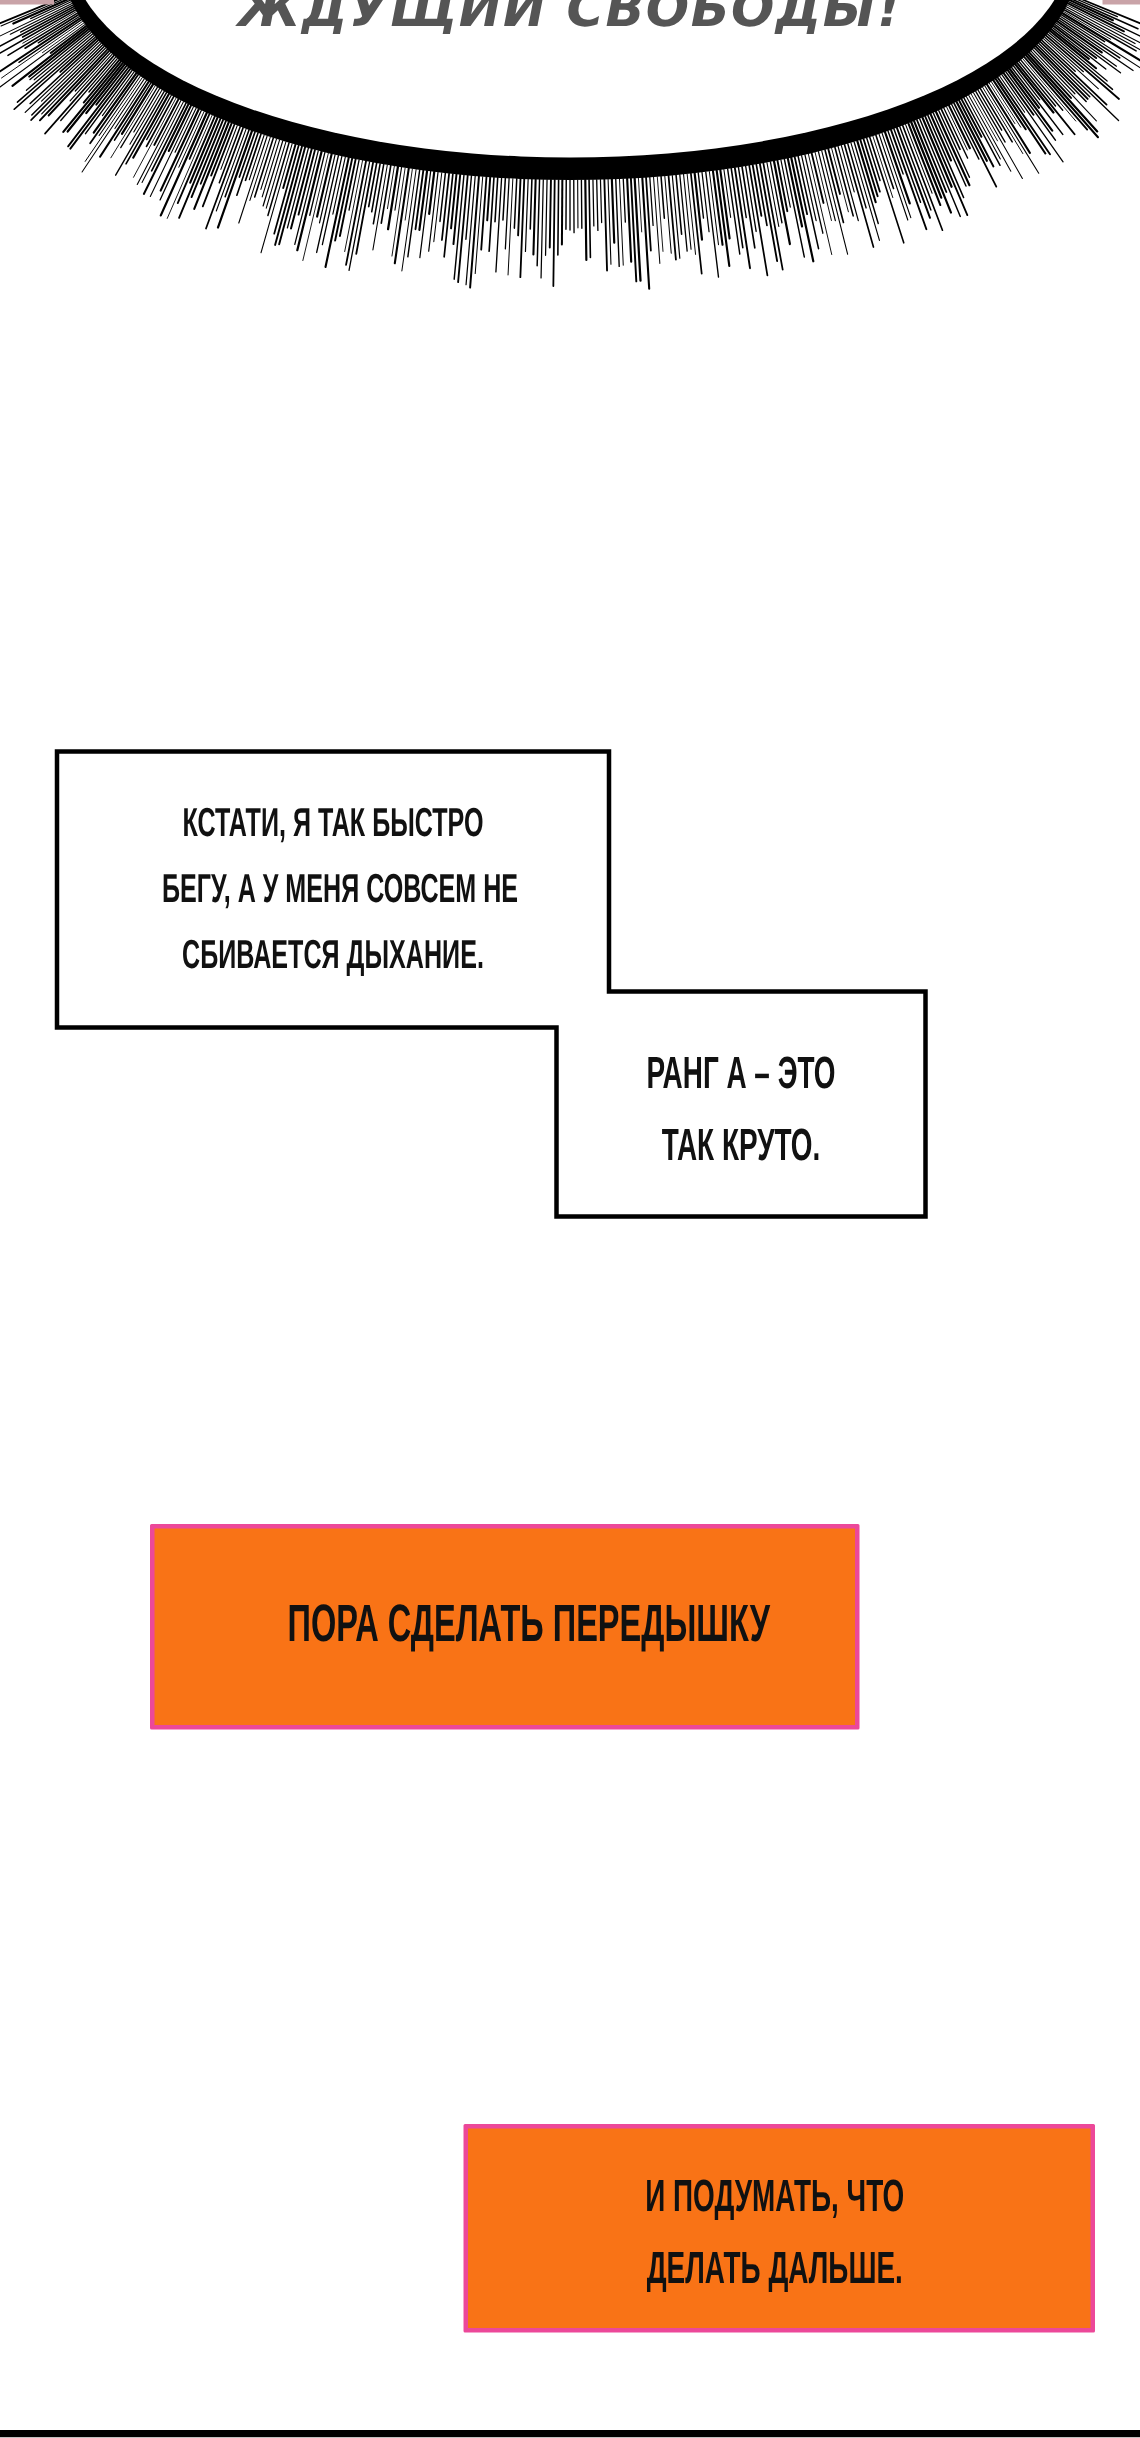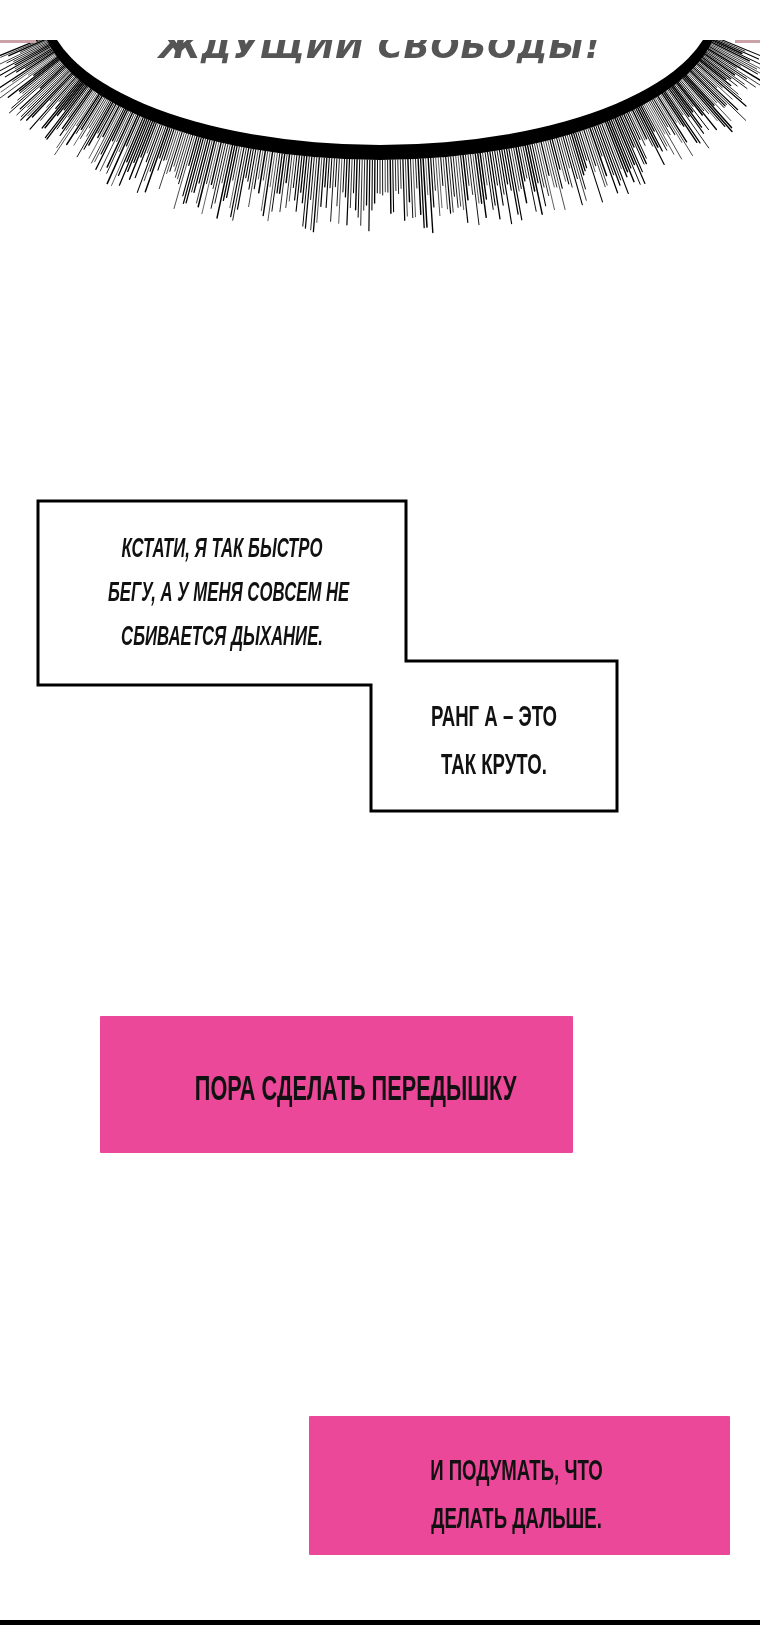--- a/index.html
+++ b/index.html
@@ -21,21 +21,20 @@
       height: 1625px;
       background: #ffffff;
     }
     
     .bubble-wrap {
       position: absolute;
       left: 0; top: 0;
       width: 760px;
       height: 200px;
       overflow: hidden;
-      margin-top: 40px;
     }
     .bubble-svg {
       position: absolute;
       left: 0; top: 0;
     }
     .bubble-text {
       position: absolute;
       left: 0;
       width: 760px;
       top: -14px;
@@ -45,22 +44,22 @@
       font-style: italic;
       font-size: 34px;
       letter-spacing: 1px;
       color: #555555;
       white-space: nowrap;
     }
     
     .box {
       position: absolute;
       box-sizing: border-box;
-      border: 8px solid #ec4899;
-      background: #ec4899;
+      border: 3px solid #ec4899;
+      background: #f97316;
       border-radius: 1px;
     }
     .box-text {
       position: absolute;
       left: 0; right: 0;
       text-align: center;
       color: #111111;
       font-family: "Liberation Sans", sans-serif;
       font-weight: bold;
       text-transform: uppercase;
@@ -483,21 +482,21 @@
       <rect x="0" y="0" width="36" height="3" fill="#c9a3a8"></rect>
       <rect x="735" y="0" width="25" height="3" fill="#c9a3a8"></rect>
     </svg>
     <div class="bubble-text">ЖДУЩИЙ СВОБОДЫ!</div>
   </div>
 
   <svg class="joined-svg" width="760" height="1625" viewBox="0 0 760 1625">
     <path d="M38 501 H406 V661 H617 V811 H371 V685 H38 Z" fill="#ffffff" stroke="#000000" stroke-width="3" stroke-linejoin="miter"></path>
   </svg>
 
-  <div class="box-text" style="left:38px; width:368px; right:auto; top:526px; font-size:27px; line-height:44px;font-style:italic;">
+  <div class="box-text" style="left:38px; width:368px; right:auto; top:526px; font-size:27px; line-height:44px;">
     <span class="cond line">КСТАТИ, Я ТАК БЫСТРО</span>
     <span class="cond line">БЕГУ, А У МЕНЯ СОВСЕМ НЕ</span>
     <span class="cond line">СБИВАЕТСЯ ДЫХАНИЕ.</span>
   </div>
 
   <div class="box-text" style="left:371px; width:246px; right:auto; top:692px; font-size:30px; line-height:48px;text-align:center;">
     <span class="cond line">РАНГ А –  ЭТО</span>
     <span class="cond line">ТАК КРУТО.</span>
   </div>
 

